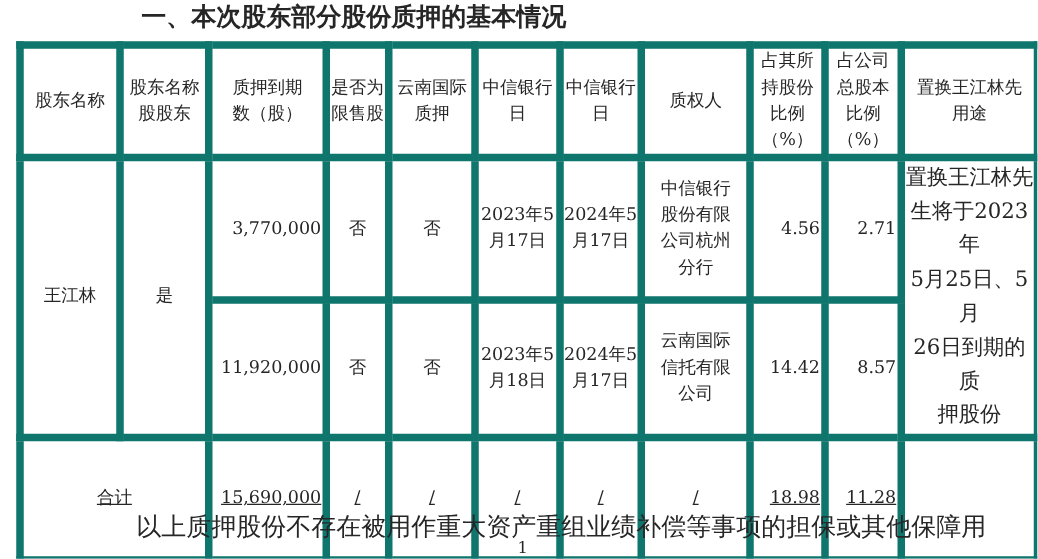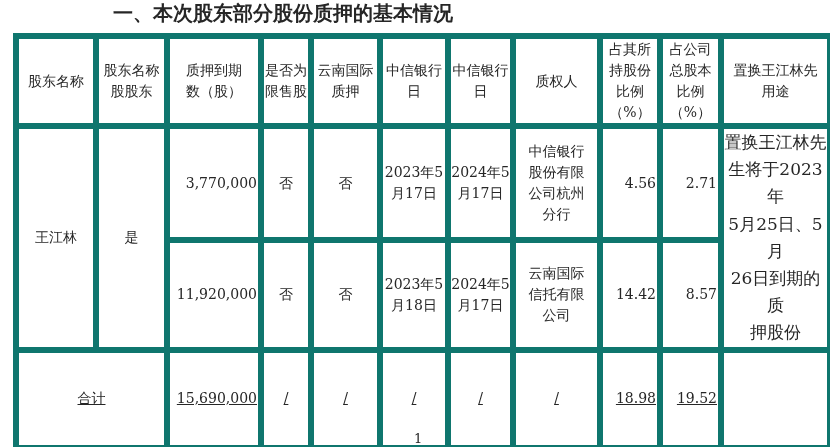--- a/index.html
+++ b/index.html
@@ -158,21 +158,22 @@
 
       <tr class="total">
         <td colspan="2">合计</td>
         <td class="num">15,690,000</td>
         <td>/</td>
         <td>/</td>
         <td>/</td>
         <td>/</td>
         <td>/</td>
         <td class="num">18.98</td>
-        <td class="num">19.52</td>
+        <td class="num">11.28</td>
         <td></td>
       </tr>
     </tbody>
   </table>
 
+  <p class="footnote">以上质押股份不存在被用作重大资产重组业绩补偿等事项的担保或其他保障用</p>
   <div class="page-num">1</div>
 
 </div>
 
 </body></html>

